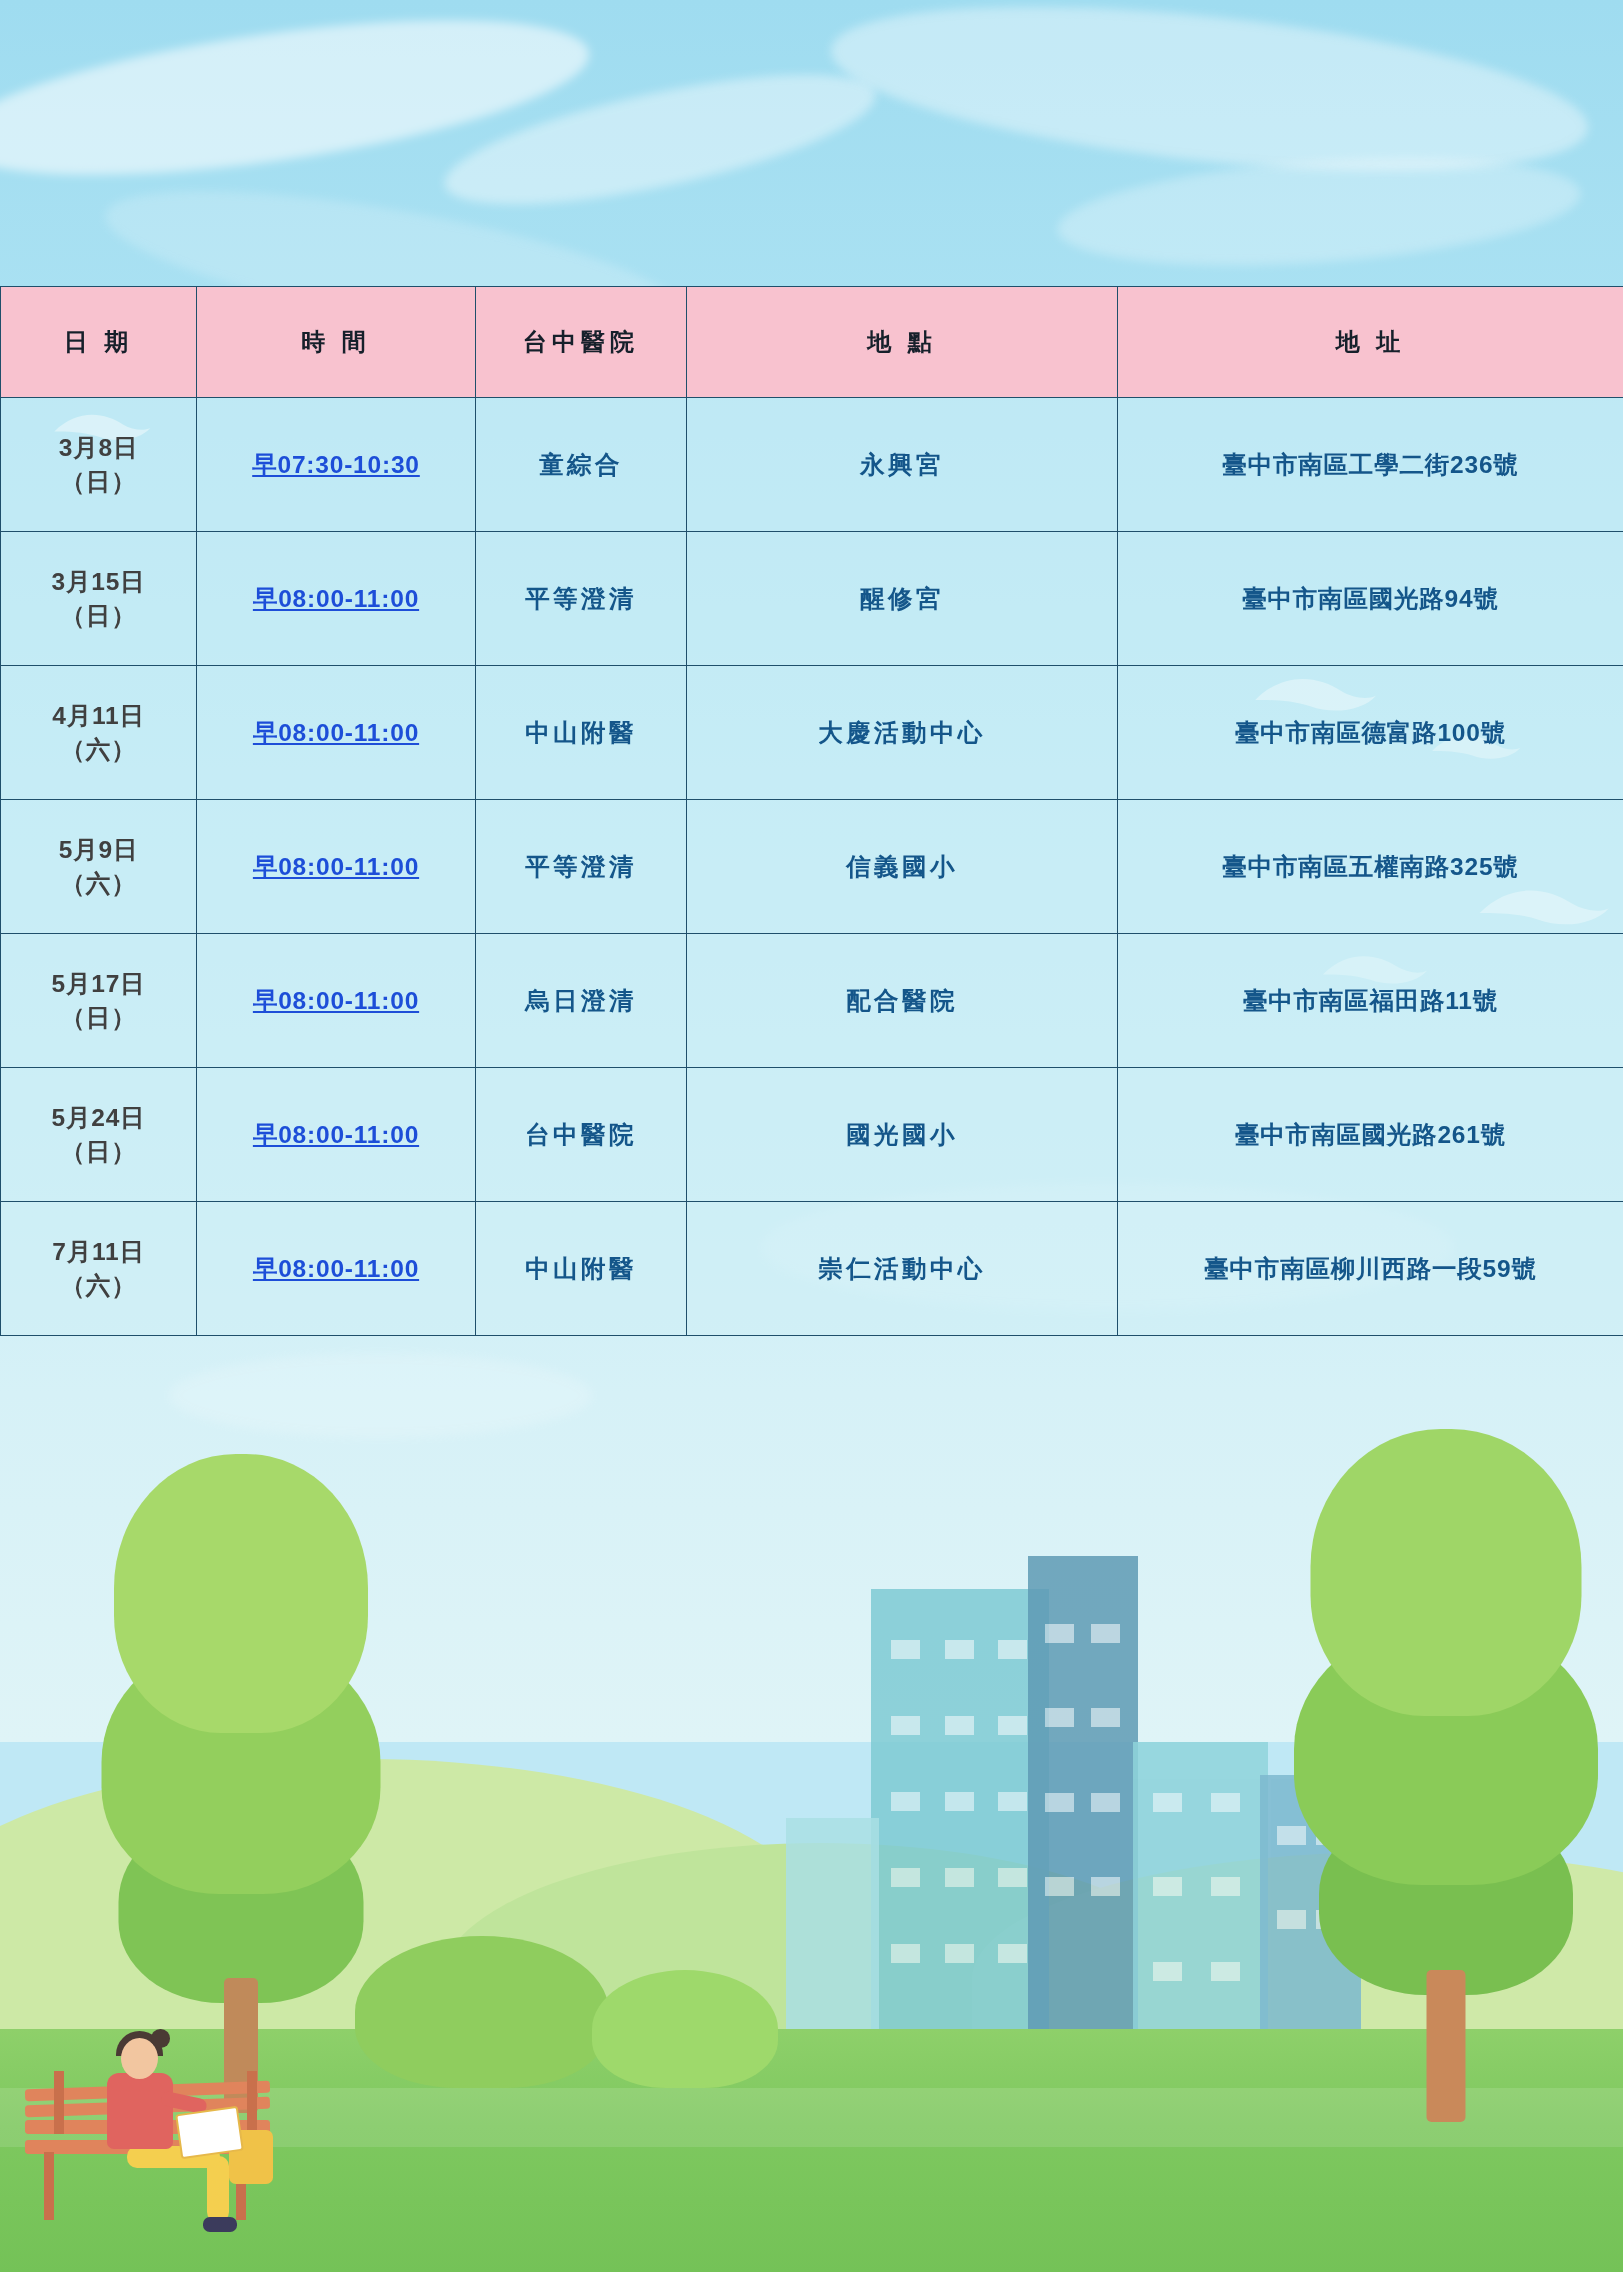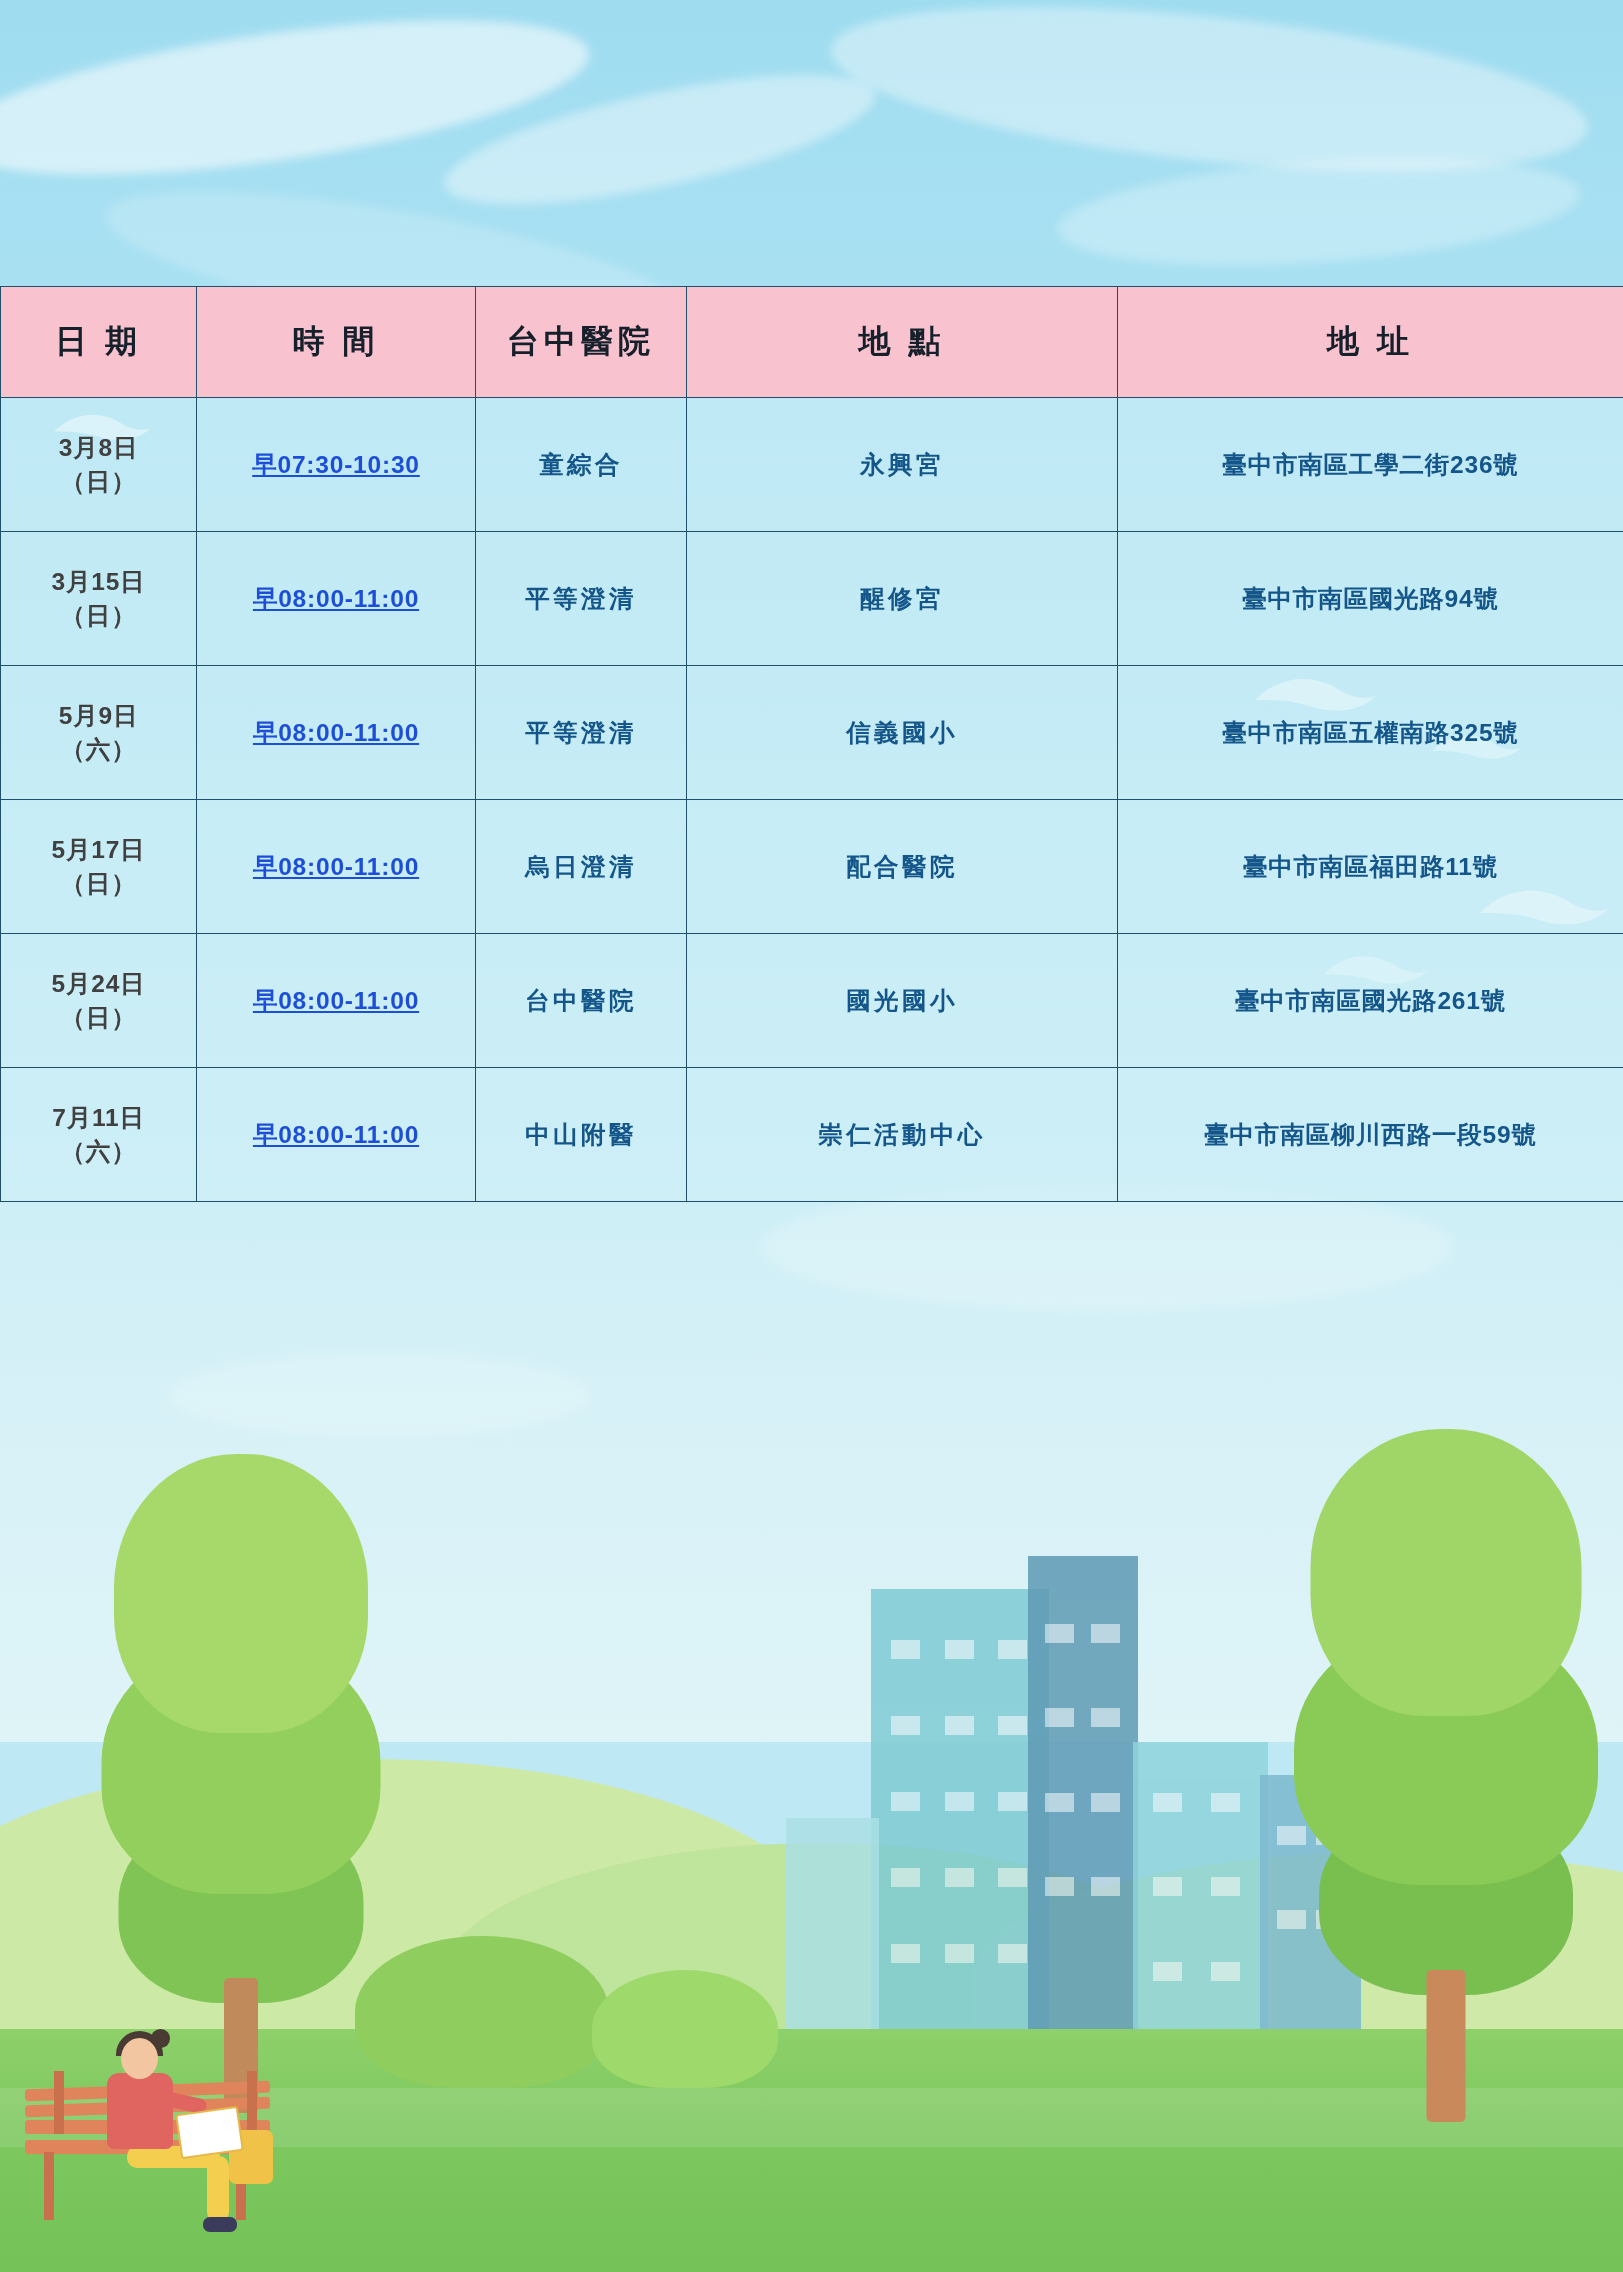--- a/index.html
+++ b/index.html
@@ -170,24 +170,23 @@
     border: 1.7px solid #1f4f6b;
     text-align: center;
     vertical-align: middle;
     padding: 5px 6.8px;
     font-weight: bold;
     line-height: 1.35;
   }
   table.schedule thead th {
     background: #f8c2cf;
     color: #16202b;
-    font-size: 32px;
+    font-size: 24px;
     letter-spacing: 5px;
     height: 100px;
-    font-family: Liberation Serif, serif;
   }
   table.schedule tbody td {
     background: rgba(205, 238, 246, 0.55);
     height: 123px;
     font-size: 24.5px;
   }
   col.c-date { width: 196px; }
   col.c-time { width: 279px; }
   col.c-hosp { width: 211px; }
   col.c-place { width: 431px; }
@@ -386,20 +385,30 @@
           <span>3月15日</span>
           <span class="date-line2">（日）</span>
         </td>
         <td class="time">早08:00-11:00</td>
         <td class="hosp">平等澄清</td>
         <td class="place">醒修宮</td>
         <td class="addr">臺中市南區國光路94號</td>
       </tr>
       <tr>
         <td class="date">
+          <span>4月11日</span>
+          <span class="date-line2">（六）</span>
+        </td>
+        <td class="time">早08:00-11:00</td>
+        <td class="hosp">中山附醫</td>
+        <td class="place">大慶活動中心</td>
+        <td class="addr">臺中市南區德富路100號</td>
+      </tr>
+      <tr>
+        <td class="date">
           <span>5月9日</span>
           <span class="date-line2">（六）</span>
         </td>
         <td class="time">早08:00-11:00</td>
         <td class="hosp">平等澄清</td>
         <td class="place">信義國小</td>
         <td class="addr">臺中市南區五權南路325號</td>
       </tr>
       <tr>
         <td class="date">

